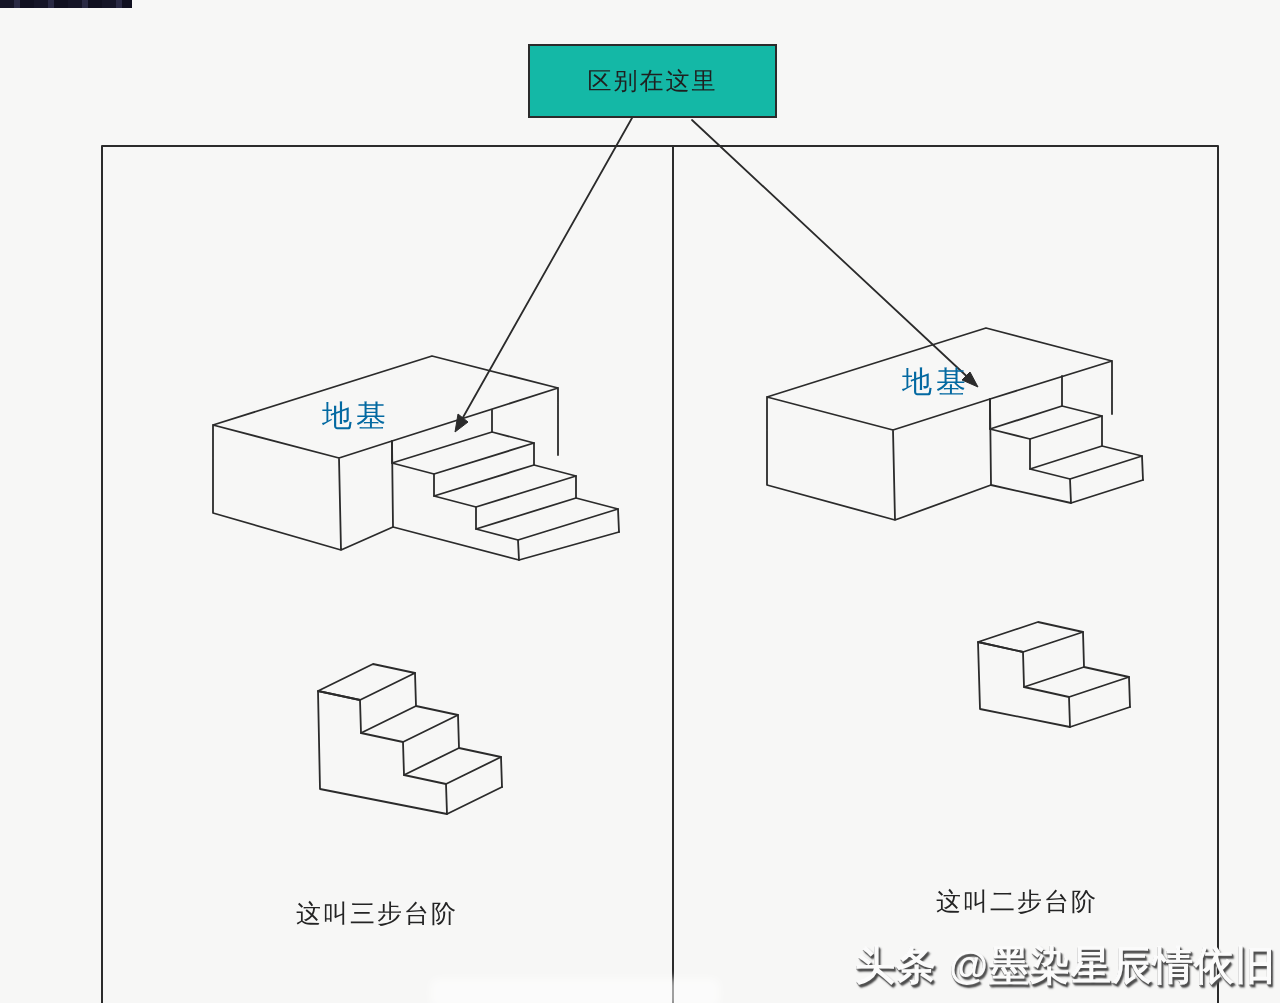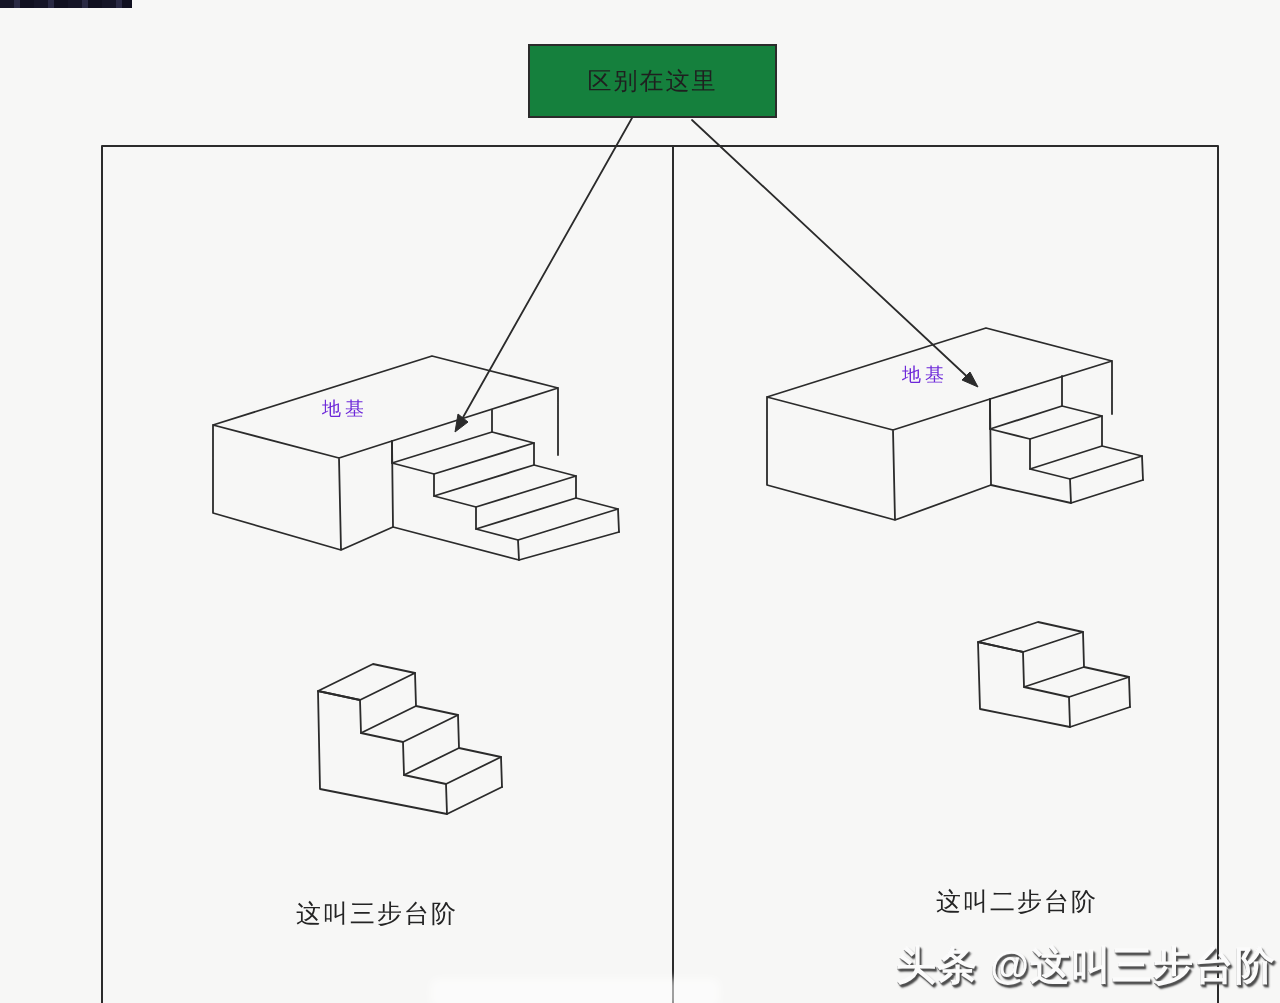--- a/index.html
+++ b/index.html
@@ -19,26 +19,26 @@
   
   svg.lines{position:absolute;left:0;top:0;width:1280px;height:1003px;}
   path.ln{fill:none;stroke:#2b2b2b;stroke-width:2;stroke-linejoin:round;stroke-linecap:round;}
   path.thin{stroke-width:1.8;}
   path.head{fill:#2b2b2b;stroke:#2b2b2b;stroke-width:1;}
   
   .title-box{
     position:absolute;left:528px;top:44px;width:249px;height:74px;
     border:2px solid #2b2b2b;box-sizing:border-box;
     display:flex;align-items:center;justify-content:center;
-    background:#15803d;
+    background:#14b8a6;
   }
   .title-box span{font-size:24px;letter-spacing:2px;}
   
   .lbl{position:absolute;white-space:nowrap;}
-  .foundation{font-size:19px;letter-spacing:4px;color:#6d28d9;}
+  .foundation{font-size:30px;letter-spacing:4px;color:#0369a1;}
   .caption{font-size:25px;letter-spacing:2px;color:#242424;width:260px;text-align:right;}
   
   .watermark{
     position:absolute;right:4px;top:938px;
     font-family:"Liberation Sans", sans-serif;
     font-weight:bold;font-size:40px;letter-spacing:1px;
     color:#fbfbfb;
     text-shadow:2px 3px 2px #4e4e4e, 0 1px 0 #8a8a8a, 1px 2px 1px #5a5a5a;
     white-space:nowrap;
   }
@@ -92,15 +92,15 @@
   </div>
 
   <div class="lbl foundation" style="left:322px;top:396px;">地基</div>
   <div class="lbl foundation" style="left:902px;top:362px;">地基</div>
 
   <div class="lbl caption" style="left:198px;top:897px;">这叫三步台阶</div>
   <div class="lbl caption" style="left:838px;top:885px;">这叫二步台阶</div>
 
   <div class="faint-watermark"></div>
 
-  <div class="watermark">头条 @这叫三步台阶</div>
+  <div class="watermark">头条 @墨染星辰情依旧</div>
 
 </div>
 
 </body></html>

